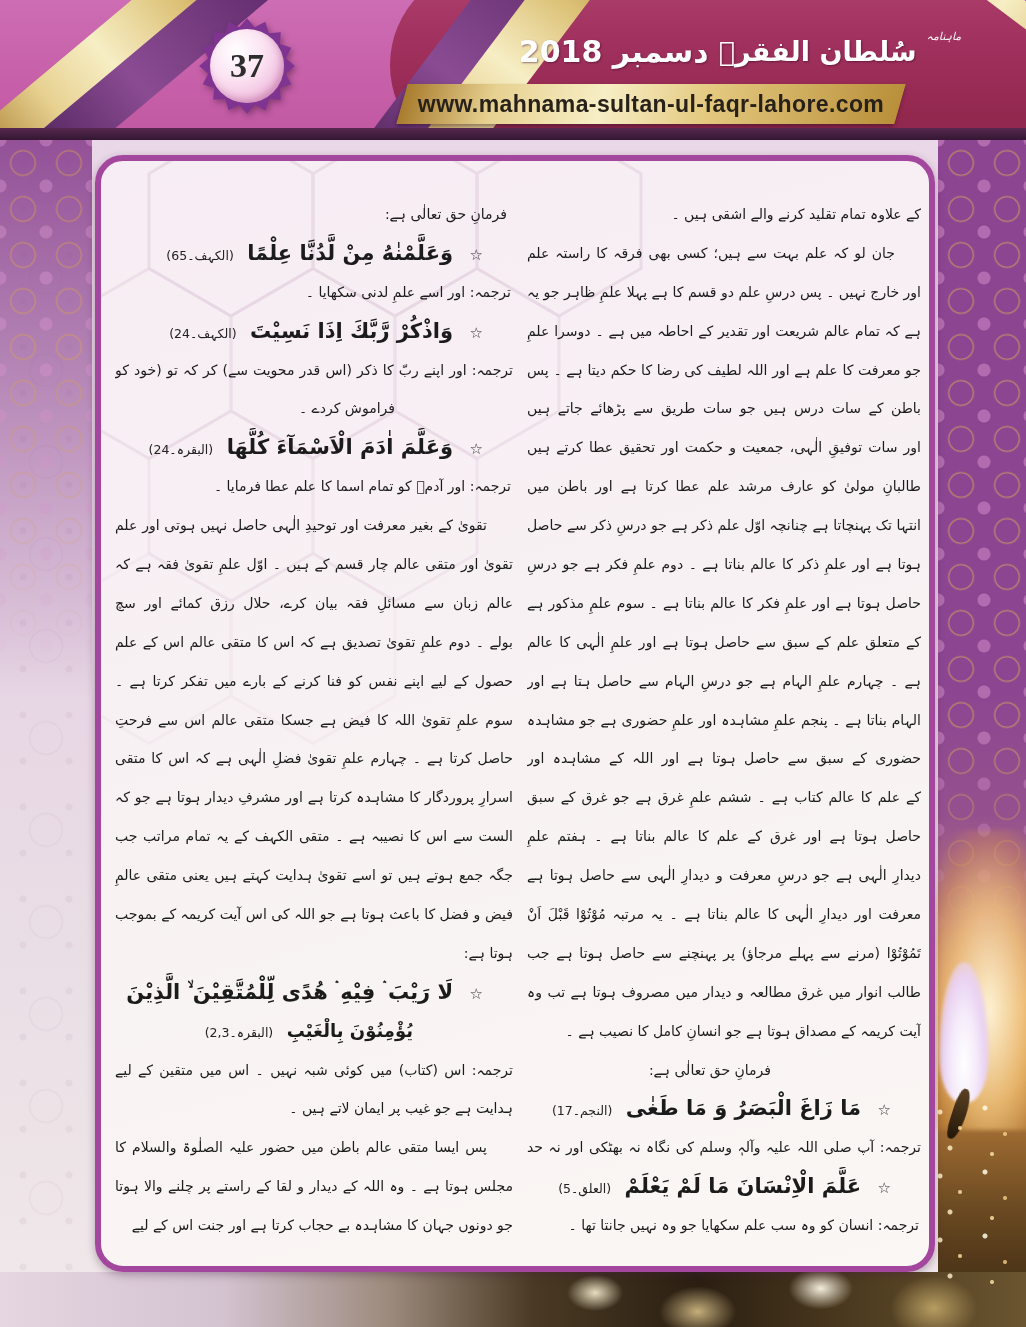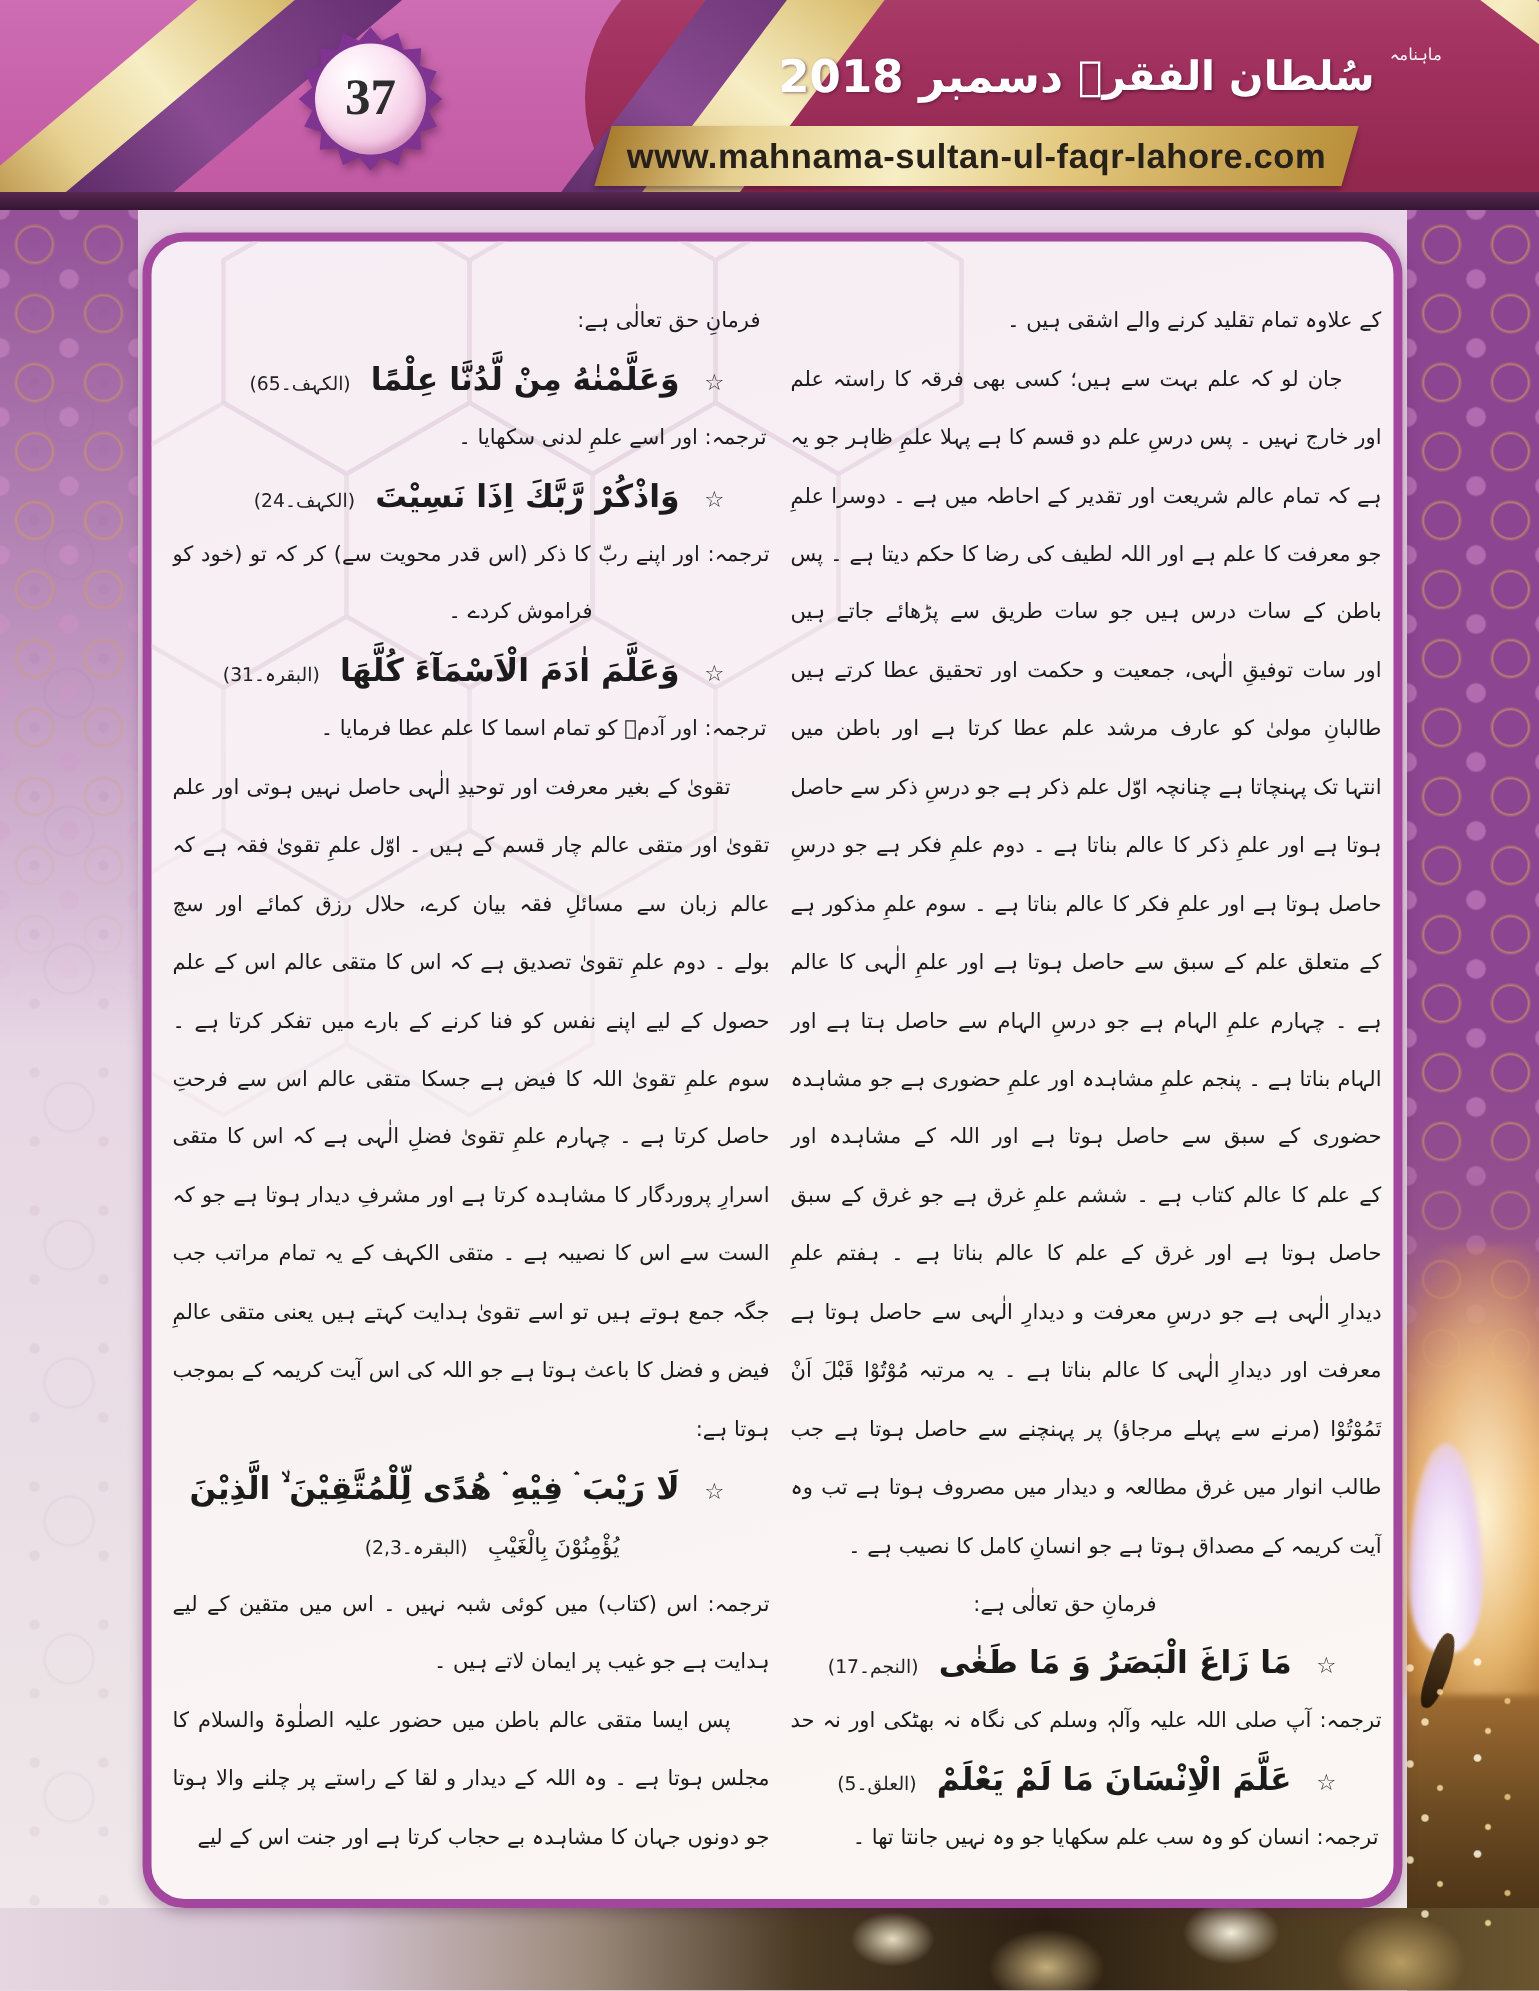--- a/index.html
+++ b/index.html
@@ -25,21 +25,21 @@
   .rib-a1{left:-60px;top:18px;width:360px;height:54px;transform:rotate(-40deg);}
   .rib-a2{left:-8px;top:36px;width:340px;height:46px;transform:rotate(-40deg);}
   .rib-b1{left:300px;top:22px;width:330px;height:44px;transform:rotate(-53deg);}
   .rib-b2{left:348px;top:26px;width:340px;height:52px;transform:rotate(-53deg);}
   .rib-c1{left:862px;top:-26px;width:330px;height:50px;transform:rotate(37deg);}
   .rib-c2{left:916px;top:-16px;width:300px;height:42px;transform:rotate(37deg);}
   .masthead-strip{position:absolute;left:0;bottom:0;width:100%;height:12px;z-index:9;
         background:linear-gradient(180deg,#57284f 0%,#331632 100%);}
   .masthead-title{position:absolute;top:22px;left:470px;width:540px;height:58px;z-index:7;
         display:flex;direction:rtl;align-items:center;justify-content:center;gap:10px;color:#fff;}
-  .mag-prefix{font-size:11px;opacity:.95;align-self:flex-start;margin-top:8px;}
+  .mag-prefix{font-size:11px;opacity:.95;align-self:flex-start;margin-top:8px;font-style:italic;}
   .mag-name{font-size:27px;font-weight:bold;text-shadow:1px 1px 2px rgba(60,10,40,.5);}
   .issue-date{font-size:30px;font-weight:bold;letter-spacing:1px;text-shadow:1px 1px 2px rgba(60,10,40,.5);}
   .url-bar{position:absolute;left:402px;top:84px;width:498px;height:40px;z-index:8;
         transform:skewX(-16deg);display:flex;align-items:center;justify-content:center;
         background:linear-gradient(90deg,#a87c2e 0%,#e7d191 18%,#f7eec5 40%,#e3c87e 62%,#b98f3a 100%);
         box-shadow:0 3px 4px rgba(40,10,30,.45);}
   .url-text{transform:skewX(16deg);font-size:23px;font-weight:bold;color:#27211a;
         letter-spacing:.4px;font-family:"Liberation Sans",sans-serif;}
   .badge{position:absolute;left:195px;top:14px;width:104px;height:104px;z-index:10;
         filter:drop-shadow(2px 3px 3px rgba(60,20,50,.45));}
@@ -110,21 +110,21 @@
   .line-body,.line-trans,.line-para{text-align:justify;text-align-last:justify;}
   .line-para{text-indent:26px;}
   .line-body-end,.line-trans-end{text-align:right;}
   .line-trans-end{text-indent:2px;}
   .line-heading{text-align:right;text-indent:6px;}
   .line-heading-mid{text-align:right;text-indent:150px;}
   .line-cont-mid{text-align:right;text-indent:118px;}
   .line-verse{text-align:right;text-indent:30px;}
   .line-verse .txt{font-weight:bold;font-size:21px;}
   .line-verse-cont{text-align:right;text-indent:100px;}
-  .line-verse-cont .txt{font-weight:normal;font-size:15px;}
+  .line-verse-cont .txt{font-weight:bold;font-size:18px;}
   .star{font-size:15px;margin-left:12px;color:#333;}
   .ref{font-size:12.5px;margin-right:9px;color:#222;}
 </style>
 </head>
 <body>
 
 <div class="page">
 
   <header class="masthead">
     <div class="title-banner"></div>
@@ -389,21 +389,21 @@
 
         <div class="line line-cont-mid">
           
           <span class="txt">فراموش کردے ۔</span>
           
         </div>
 
         <div class="line line-verse">
           <span class="star">☆</span>
           <span class="txt">وَعَلَّمَ اٰدَمَ الْاَسْمَآءَ كُلَّهَا</span>
-          <span class="ref">(البقرہ۔31)</span>
+          <span class="ref">(البقرہ۔24)</span>
         </div>
 
         <div class="line line-trans-end">
           
           <span class="txt">ترجمہ: اور آدمؑ کو تمام اسما کا علم عطا فرمایا ۔</span>
           
         </div>
 
         <div class="line line-para">
           

